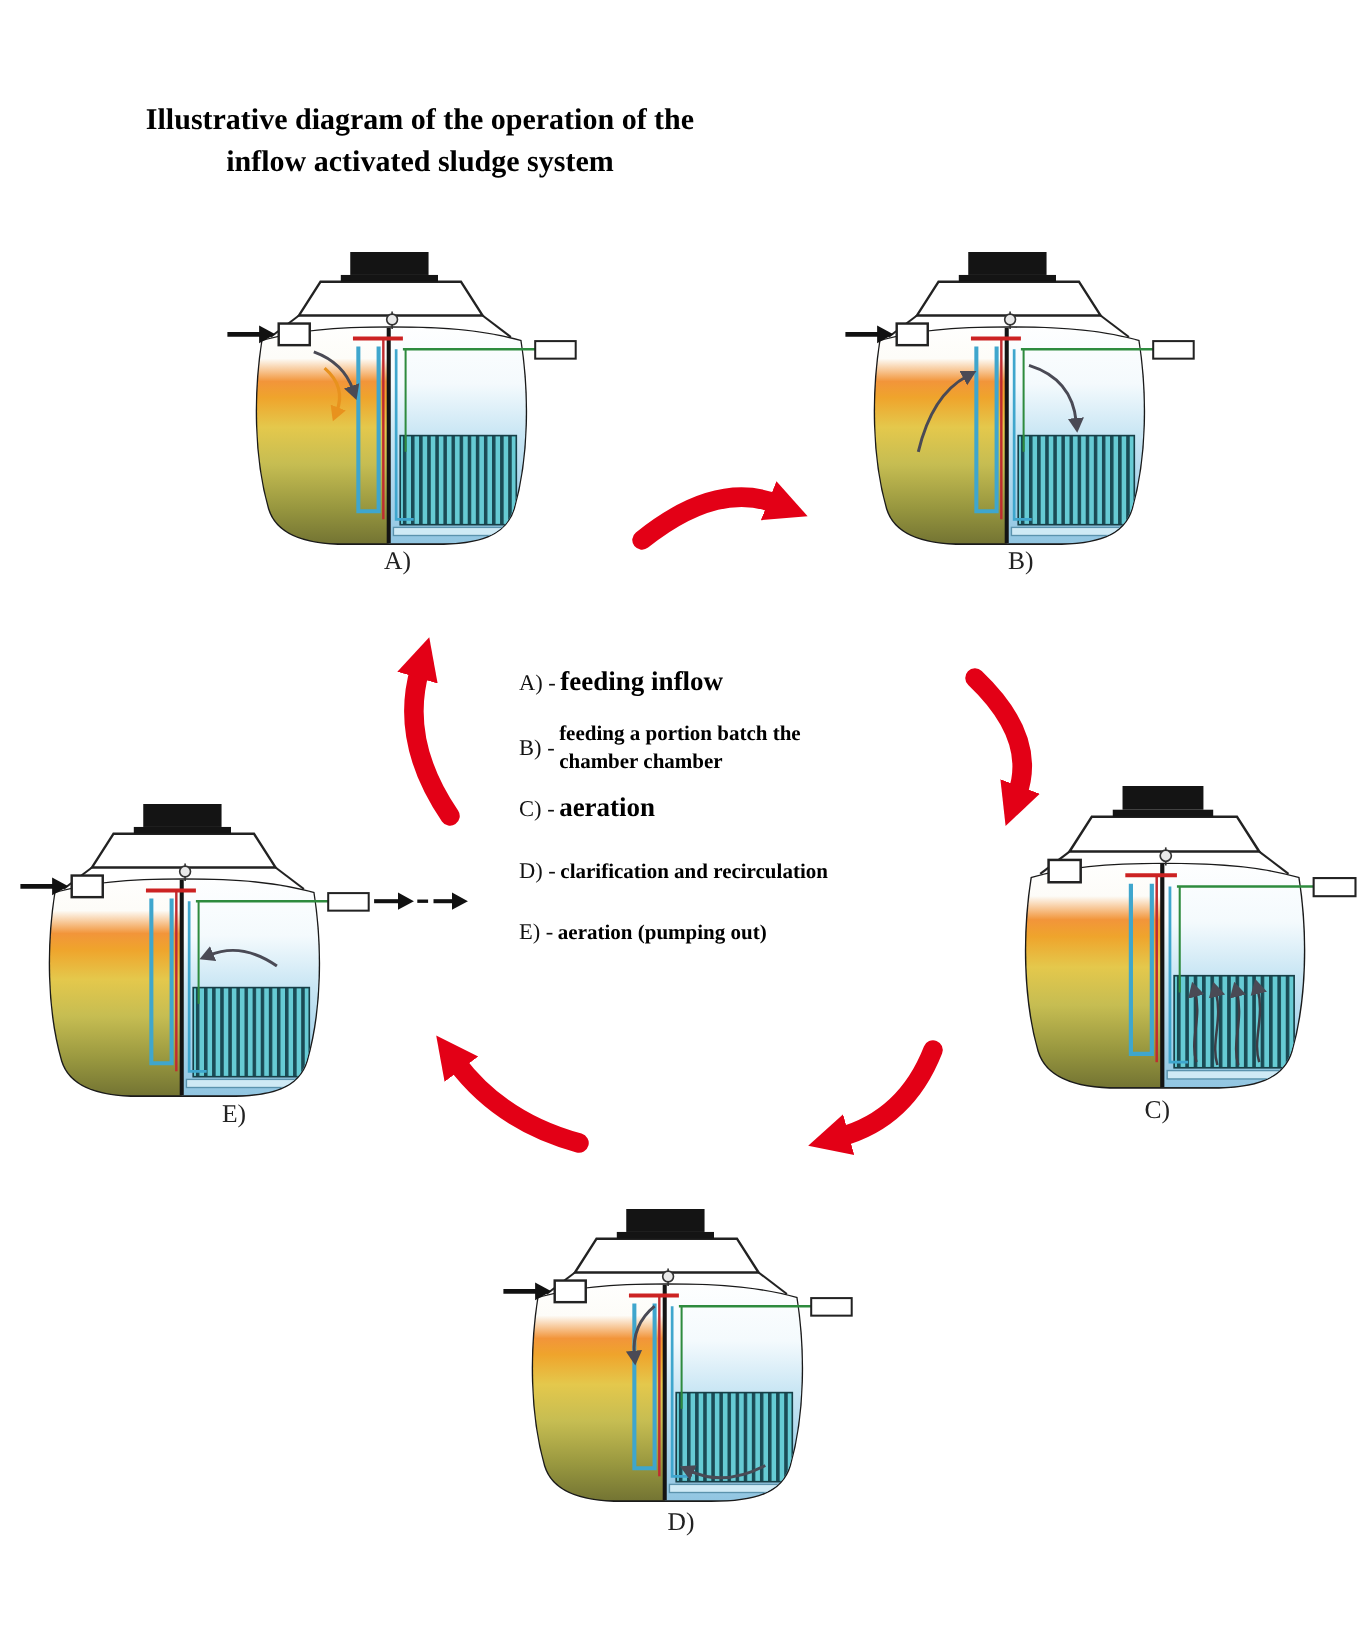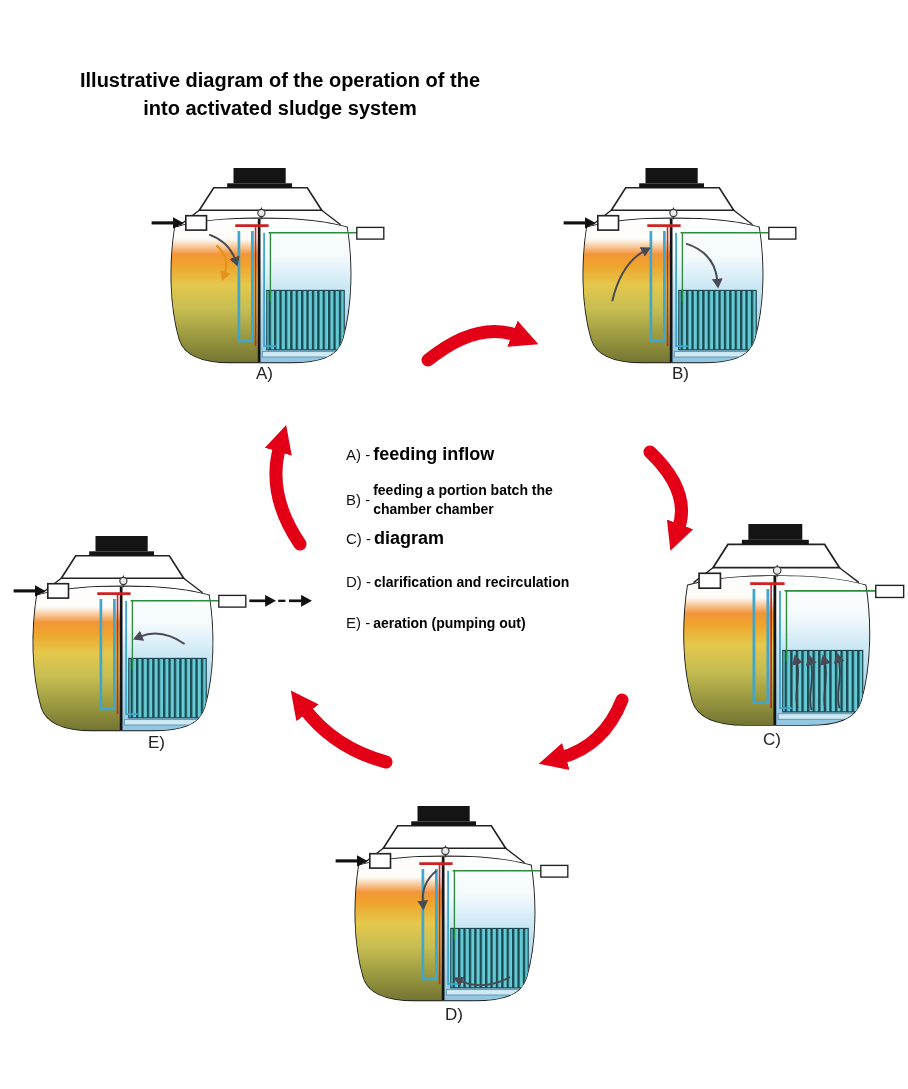--- a/index.html
+++ b/index.html
@@ -1,17 +1,17 @@
 <!DOCTYPE html>
 <html><head>
 <meta charset="utf-8">
 <style>
   html,body{margin:0;padding:0;background:#fff;}
   .page{position:relative;width:908px;height:1089px;background:#ffffff;overflow:hidden;
-        font-family:Liberation Sans, sans-serif;color:#111;}
+        font-family:Liberation Serif, serif;color:#111;}
   .layer{position:absolute;left:0;top:0;}
   .title{position:absolute;left:30px;top:66px;width:500px;text-align:center;
          font-weight:bold;font-size:20px;line-height:28px;color:#000;}
   .tank-label{position:absolute;font-size:17px;color:#222;}
   .legend-row{position:absolute;display:flex;align-items:baseline;gap:3px;white-space:nowrap;}
   .legend-row.center{align-items:center;}
   .lkey{font-size:15px;font-weight:normal;color:#111;}
   .lval{color:#000;font-weight:bold;}
   .lg{font-size:18px;}
   .sm{font-size:14px;line-height:1.35;}
@@ -145,21 +145,21 @@
       <g fill="none" stroke="#111">
         <path d="M266,72 L286,72" stroke-width="3" marker-end="url(#blkHead)"></path>
         <line x1="298" y1="72" x2="306" y2="72" stroke-width="2.5"></line>
         <path d="M310,72 L326,72" stroke-width="3" marker-end="url(#blkHead)"></path>
       </g>
     </g>
   </svg>
 
   <div class="title">
     <div>Illustrative diagram of the operation of the</div>
-    <div>into activated sludge system</div>
+    <div>inflow activated sludge system</div>
   </div>
 
   <div class="tank-label" style="left:256px;top:364px">A)</div>
   <div class="tank-label" style="left:672px;top:364px">B)</div>
   <div class="tank-label" style="left:763px;top:730px">C)</div>
   <div class="tank-label" style="left:445px;top:1005px">D)</div>
   <div class="tank-label" style="left:148px;top:733px">E)</div>
 
   <div class="legend-row" style="left:346px;top:444px">
     <span class="lkey">A) -</span>
@@ -169,21 +169,21 @@
   <div class="legend-row center" style="left:346px;top:481px">
     <span class="lkey">B) -</span>
     <span class="lval sm">
       <span>feeding a portion batch the</span><br>
       <span>chamber chamber</span>
     </span>
   </div>
 
   <div class="legend-row" style="left:346px;top:528px">
     <span class="lkey">C) -</span>
-    <span class="lval lg">diagram</span>
+    <span class="lval lg">aeration</span>
   </div>
 
   <div class="legend-row" style="left:346px;top:573px">
     <span class="lkey">D) -</span>
     <span class="lval sm">clarification and recirculation</span>
   </div>
 
   <div class="legend-row" style="left:346px;top:614px">
     <span class="lkey">E) -</span>
     <span class="lval sm">aeration (pumping out)</span>

